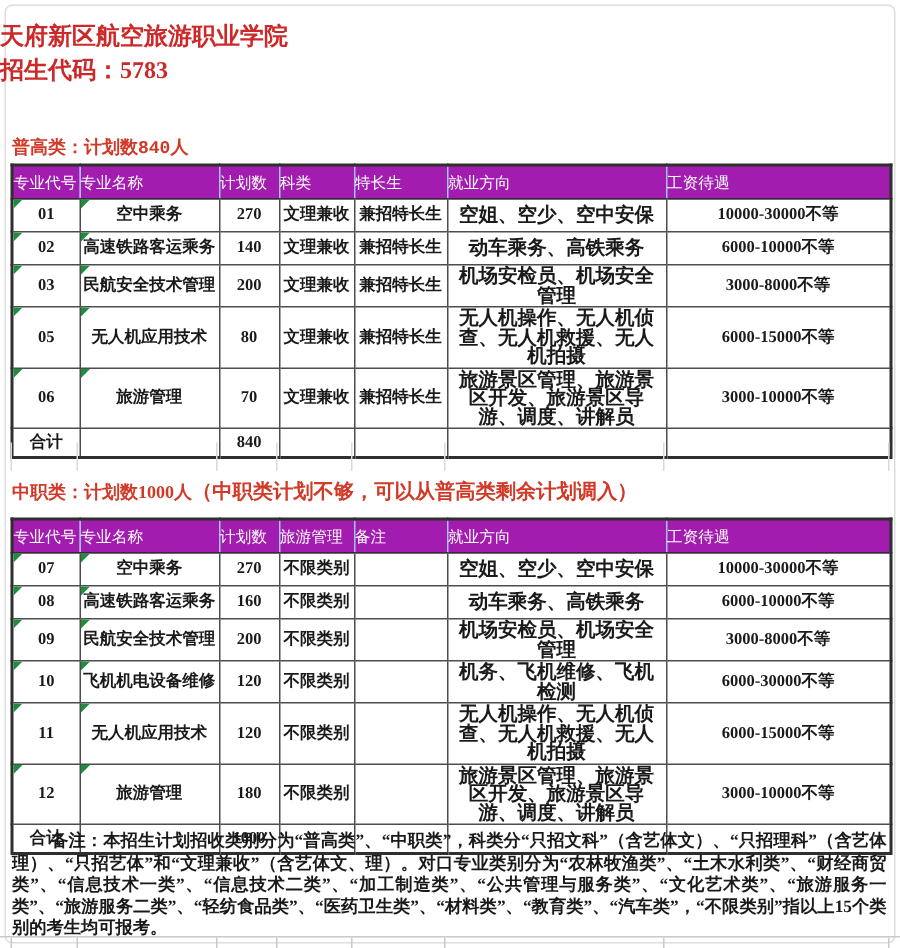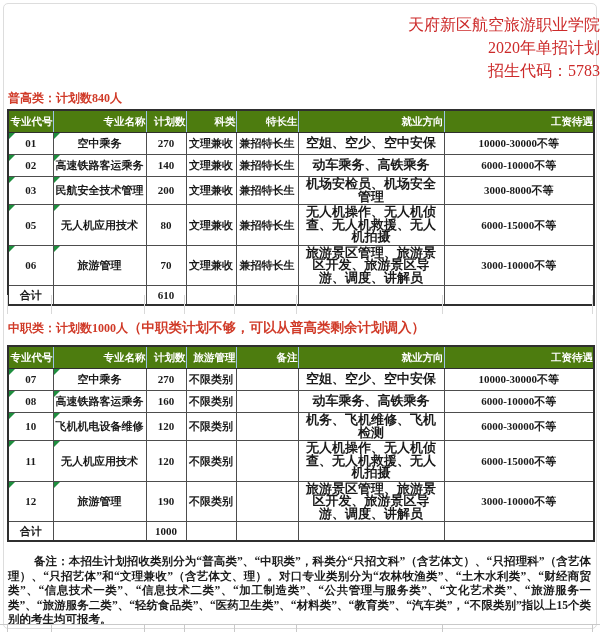--- a/index.html
+++ b/index.html
@@ -1,31 +1,31 @@
 <!DOCTYPE html>
 <html><head>
 <meta charset="utf-8">
 <style>
   html,body{margin:0;padding:0;width:600px;height:632px;overflow:hidden;background:#fff;
     font-family:"Liberation Serif","DejaVu Serif",serif;}
   .frame{position:absolute;inset:3px;border:1px solid #ddd;border-radius:5px;pointer-events:none;}
-  .title-block{position:absolute;top:13px;left:0;width:100%;text-align:right;
-    color:#cc2a2a;font-weight:normal;font-size:16px;line-height:23px;}
+  .title-block{position:absolute;top:13px;left:0;width:100%;text-align:left;
+    color:#cc2a2a;font-weight:bold;font-size:16px;line-height:23px;}
   .sec-label{position:absolute;left:8px;color:#d03a28;font-weight:bold;font-size:12px;white-space:nowrap;}
-  #sec1-label{top:90px;}
+  #sec1-label{top:90px;font-family:Liberation Mono, monospace;}
   #sec2-label{top:319px;}
   #sec2-label .paren{font-size:13.5px;}
   table{position:absolute;left:7px;width:586px;border-collapse:collapse;table-layout:fixed;
     border:2px solid #2f2f2f;}
   #table1{top:109px;}
   #table2{top:345px;}
   col.c0{width:45px}col.c1{width:93px}col.c2{width:40px}col.c3{width:50px}
   col.c4{width:62px}col.c5{width:146px}col.c6{width:150px}
-  th{background:#4d7c0f;color:#fff;font-size:10.5px;font-weight:bold;height:19px;
-    padding:1px 0;border:1px solid #9dc3e6;border-bottom:1px solid #2f2f2f;text-align:right;}
+  th{background:#a21caf;color:#fff;font-size:10.5px;font-weight:normal;height:19px;
+    padding:1px 0;border:1px solid #9dc3e6;border-bottom:1px solid #2f2f2f;text-align:left;}
   td{border:1px solid #4d4d4d;text-align:center;font-weight:bold;color:#1a1a1a;
     font-size:11px;height:19px;line-height:12.5px;padding:1px 2px;position:relative;
     overflow:hidden;vertical-align:middle;}
   td:nth-child(6){font-size:13px;}
   tr.total-row td{height:16px;border-bottom:2px solid #2f2f2f;}
   .tri{position:absolute;top:0;left:0;width:0;height:0;display:block;
     border:3px solid transparent;border-top-color:#1e8e3e;border-left-color:#1e8e3e;}
   .gap-row{position:absolute;top:295px;left:7px;width:586px;height:19px;display:flex;}
   .gap-row div{box-sizing:border-box;border-right:1px solid #d9d9d9;height:100%;}
   .gap-row div:first-child{border-left:1px solid #d9d9d9;}
@@ -39,21 +39,20 @@
   .bottom-grid .cols div{box-sizing:border-box;border-right:1px solid #c9c9c9;height:8px;}
   .bottom-grid .cols div:first-child{border-left:1px solid #c9c9c9;}
 </style>
 </head>
 <body>
 
 <div class="frame"></div>
 
 <div class="title-block">
   <div>天府新区航空旅游职业学院</div>
-  <div>2020年单招计划</div>
   <div>招生代码：5783</div>
 </div>
 
 <div class="sec-label" id="sec1-label">普高类：计划数840人</div>
 
 <table id="table1">
   <colgroup>
       <col class="c0">
       <col class="c1">
       <col class="c2">
@@ -115,21 +114,21 @@
         <td><i class="tri"></i>旅游管理</td>
         <td>70</td>
         <td>文理兼收</td>
         <td>兼招特长生</td>
         <td>旅游景区管理、旅游景区开发、旅游景区导游、调度、讲解员</td>
         <td>3000-10000不等</td>
       </tr>
       <tr class="total-row">
         <td>合计</td>
         <td></td>
-        <td>610</td>
+        <td>840</td>
         <td></td>
         <td></td>
         <td></td>
         <td></td>
       </tr>
     </tbody>
 </table>
 
 <div class="gap-row">
   <div class="gw0"></div>
@@ -179,41 +178,50 @@
       <tr>
         <td><i class="tri"></i>08</td>
         <td><i class="tri"></i>高速铁路客运乘务</td>
         <td>160</td>
         <td>不限类别</td>
         <td></td>
         <td>动车乘务、高铁乘务</td>
         <td>6000-10000不等</td>
       </tr>
       <tr>
+        <td><i class="tri"></i>09</td>
+        <td><i class="tri"></i>民航安全技术管理</td>
+        <td>200</td>
+        <td>不限类别</td>
+        <td></td>
+        <td>机场安检员、机场安全管理</td>
+        <td>3000-8000不等</td>
+      </tr>
+      <tr>
         <td><i class="tri"></i>10</td>
         <td><i class="tri"></i>飞机机电设备维修</td>
         <td>120</td>
         <td>不限类别</td>
         <td></td>
         <td>机务、飞机维修、飞机检测</td>
         <td>6000-30000不等</td>
       </tr>
       <tr>
         <td><i class="tri"></i>11</td>
         <td><i class="tri"></i>无人机应用技术</td>
         <td>120</td>
         <td>不限类别</td>
         <td></td>
         <td>无人机操作、无人机侦查、无人机救援、无人机拍摄</td>
         <td>6000-15000不等</td>
       </tr>
       <tr>
         <td><i class="tri"></i>12</td>
         <td><i class="tri"></i>旅游管理</td>
-        <td>190</td>
+        <td>180</td>
         <td>不限类别</td>
         <td></td>
         <td>旅游景区管理、旅游景区开发、旅游景区导游、调度、讲解员</td>
         <td>3000-10000不等</td>
       </tr>
       <tr class="total-row">
         <td>合计</td>
         <td></td>
         <td>1000</td>
         <td></td>

